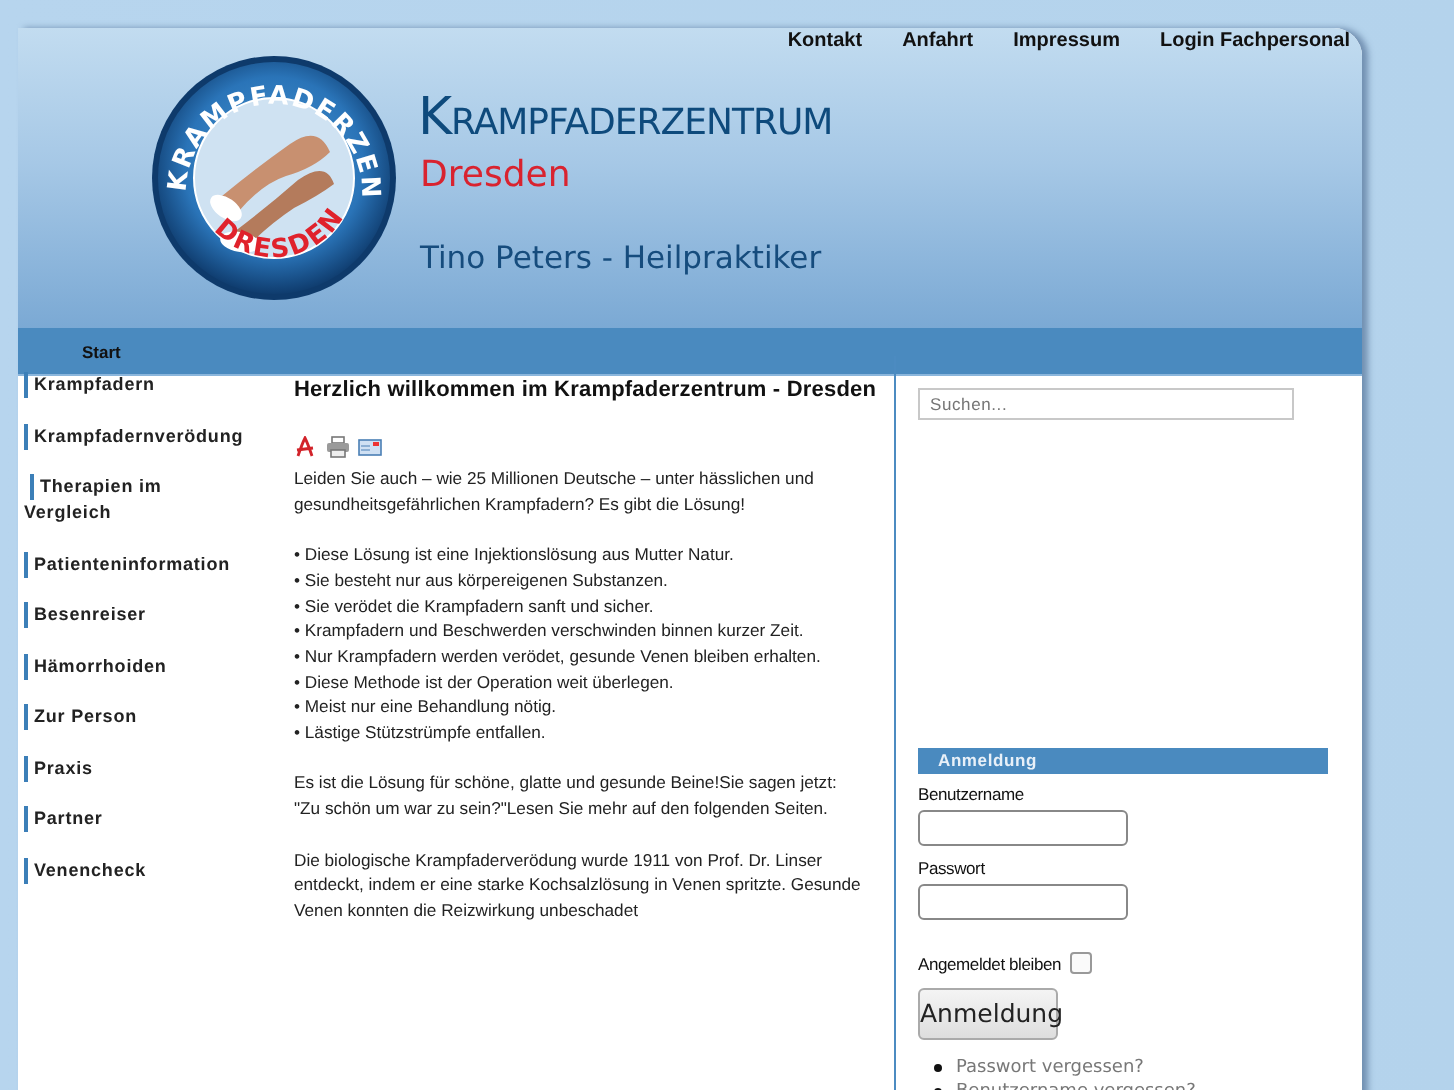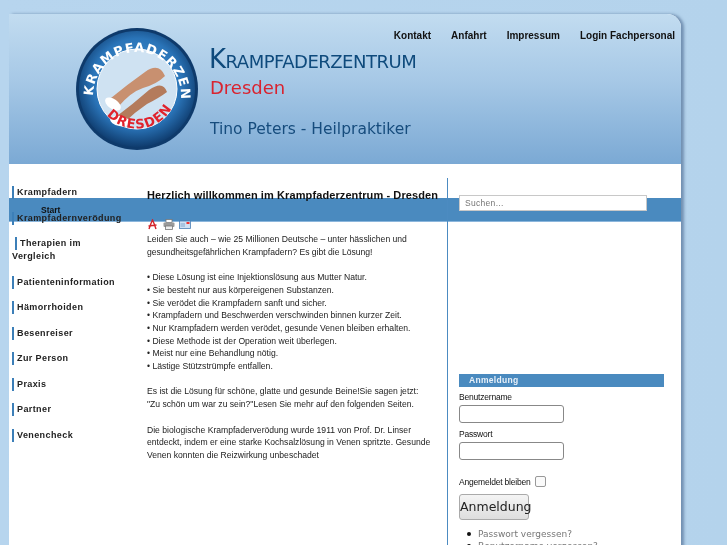--- a/index.html
+++ b/index.html
@@ -14,21 +14,21 @@
     border-top-right-radius: 14px;
     box-shadow: 3px 0 3px rgba(60,90,130,0.55);
     overflow: hidden;
     background: #fff;
   }
   .header {
     position: absolute; left: 0; top: 0; width: 672px; height: 150px;
     background: linear-gradient(180deg, #c2dcf0 0%, #a6c8e6 45%, #7ba9d4 100%);
   }
   .topnav {
-    position: absolute; top: 16px; right: 6px; display: flex; gap: 20px;
+    position: absolute; top: 1px; right: 6px; display: flex; gap: 20px;
   }
   .topnav a {
     font-size: 10px; font-weight: bold; color: #111; text-decoration: none;
     font-family: "Liberation Sans", sans-serif;
   }
   .logo {
     position: absolute; left: 64px; top: 12px; width: 128px; height: 126px;
   }
   .brand-title {
     position: absolute; left: 200px; top: 30px;
@@ -40,21 +40,20 @@
     font-family: "DejaVu Sans", sans-serif; color: #d9232f; font-size: 18px;
   }
   .brand-owner {
     position: absolute; left: 201px; top: 106px;
     font-family: "DejaVu Sans", sans-serif; color: #164c7d; font-size: 15.5px;
   }
   .menubar {
     position: absolute; left: 0; top: 150px; width: 672px; height: 24px;
     background: #4a8abf;
     border-bottom: 1px solid #8bb6dc;
-    margin-top: 34px;
   }
   .menubar a {
     position: absolute; left: 32px; top: 7px;
     font-size: 8.5px; font-weight: bold; color: #111; text-decoration: none;
   }
   .sidebar {
     position: absolute; left: 12px; top: 186px; width: 140px;
   }
   .side-item {
     display: block; border-left: 2px solid #3c7fb8; padding-left: 3px;
@@ -159,22 +158,22 @@
 </div>
 
 <div class="sidebar">
   <a href="#" class="side-item">Krampfadern</a>
   <a href="#" class="side-item">Krampfadernverödung</a>
   <a href="#" class="side-item two">
     <span class="l1">Therapien im</span>
     <span class="l2">Vergleich</span>
   </a>
   <a href="#" class="side-item">Patienteninformation</a>
+  <a href="#" class="side-item">Besenreiser</a>
   <a href="#" class="side-item">Hämorrhoiden</a>
-  <a href="#" class="side-item">Besenreiser</a>
   <a href="#" class="side-item">Zur Person</a>
   <a href="#" class="side-item">Praxis</a>
   <a href="#" class="side-item">Partner</a>
   <a href="#" class="side-item">Venencheck</a>
 </div>
 
 <div class="content">
   <h1>Herzlich willkommen im Krampfaderzentrum - Dresden</h1>
   <div class="icons">
     <span>

